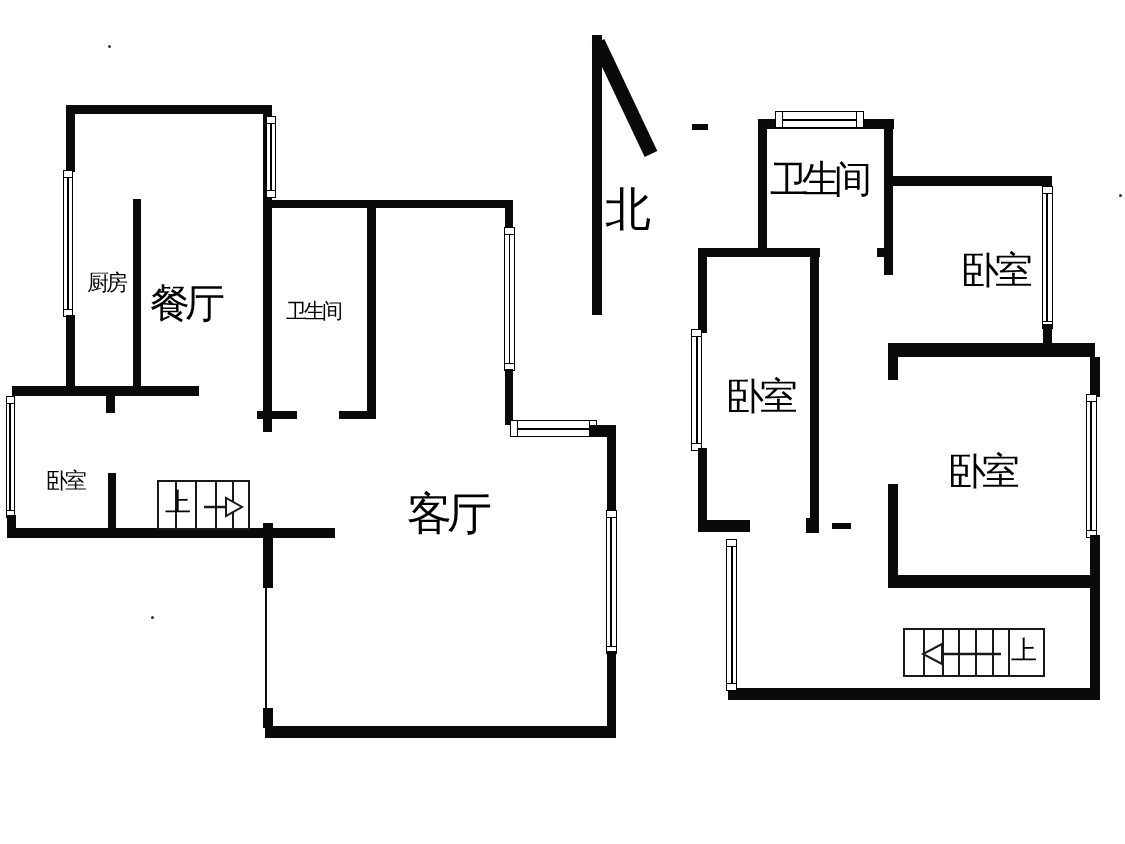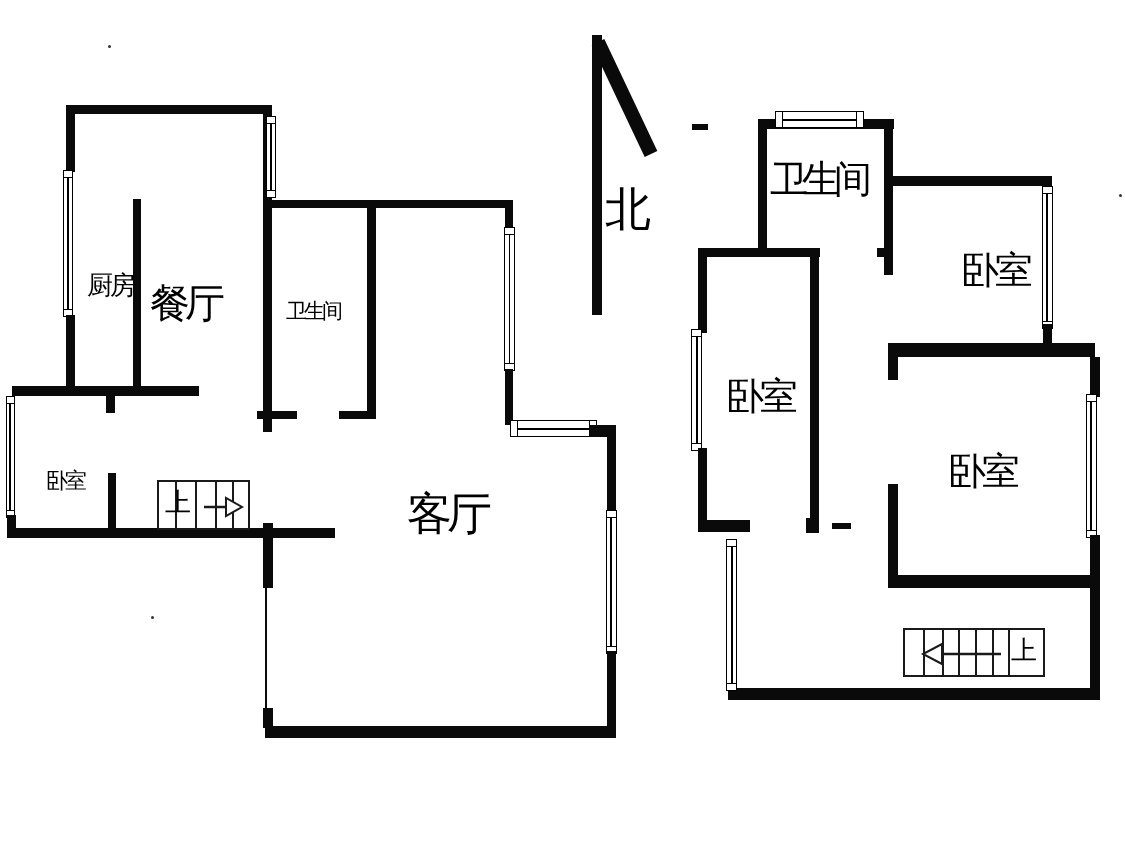--- a/index.html
+++ b/index.html
@@ -84,21 +84,21 @@
       <div class="tread" style="left:36px"></div>
       <div class="tread" style="left:56px"></div>
       <div class="tread" style="left:73px"></div>
       <svg class="arrow-svg" style="left:40px;top:10px" width="46" height="30" viewBox="0 0 46 30">
         <line x1="5" y1="15" x2="27" y2="15" stroke="#1a1a1a" stroke-width="2.5"></line>
         <polygon points="27,6 27,24 43,15" fill="#ffffff" stroke="#1a1a1a" stroke-width="2"></polygon>
       </svg>
     </div>
     <div class="room-label" style="left:165px;top:489px;font-size:26px">上</div>
 
-    <div class="room-label" style="left:87px;top:272px;font-size:26px;letter-spacing:-3px">厨房</div>
+    <div class="room-label" style="left:87px;top:272px;font-size:22px;letter-spacing:-3px">厨房</div>
     <div class="room-label" style="left:150px;top:283px;font-size:40px;letter-spacing:-5px">餐厅</div>
     <div class="room-label" style="left:286px;top:301px;font-size:21px;letter-spacing:-3px">卫生间</div>
     <div class="room-label" style="left:46px;top:470px;font-size:22px;letter-spacing:-3px">卧室</div>
     <div class="room-label" style="left:407px;top:491px;font-size:45px;letter-spacing:-5px">客厅</div>
   </div>
 
   <div>
     <svg style="position:absolute;left:585px;top:30px" width="80" height="290" viewBox="0 0 80 290">
       <rect x="7" y="5" width="10" height="280" fill="#0a0a0a"></rect>
       <line x1="13" y1="12" x2="66" y2="124" stroke="#0a0a0a" stroke-width="14"></line>

